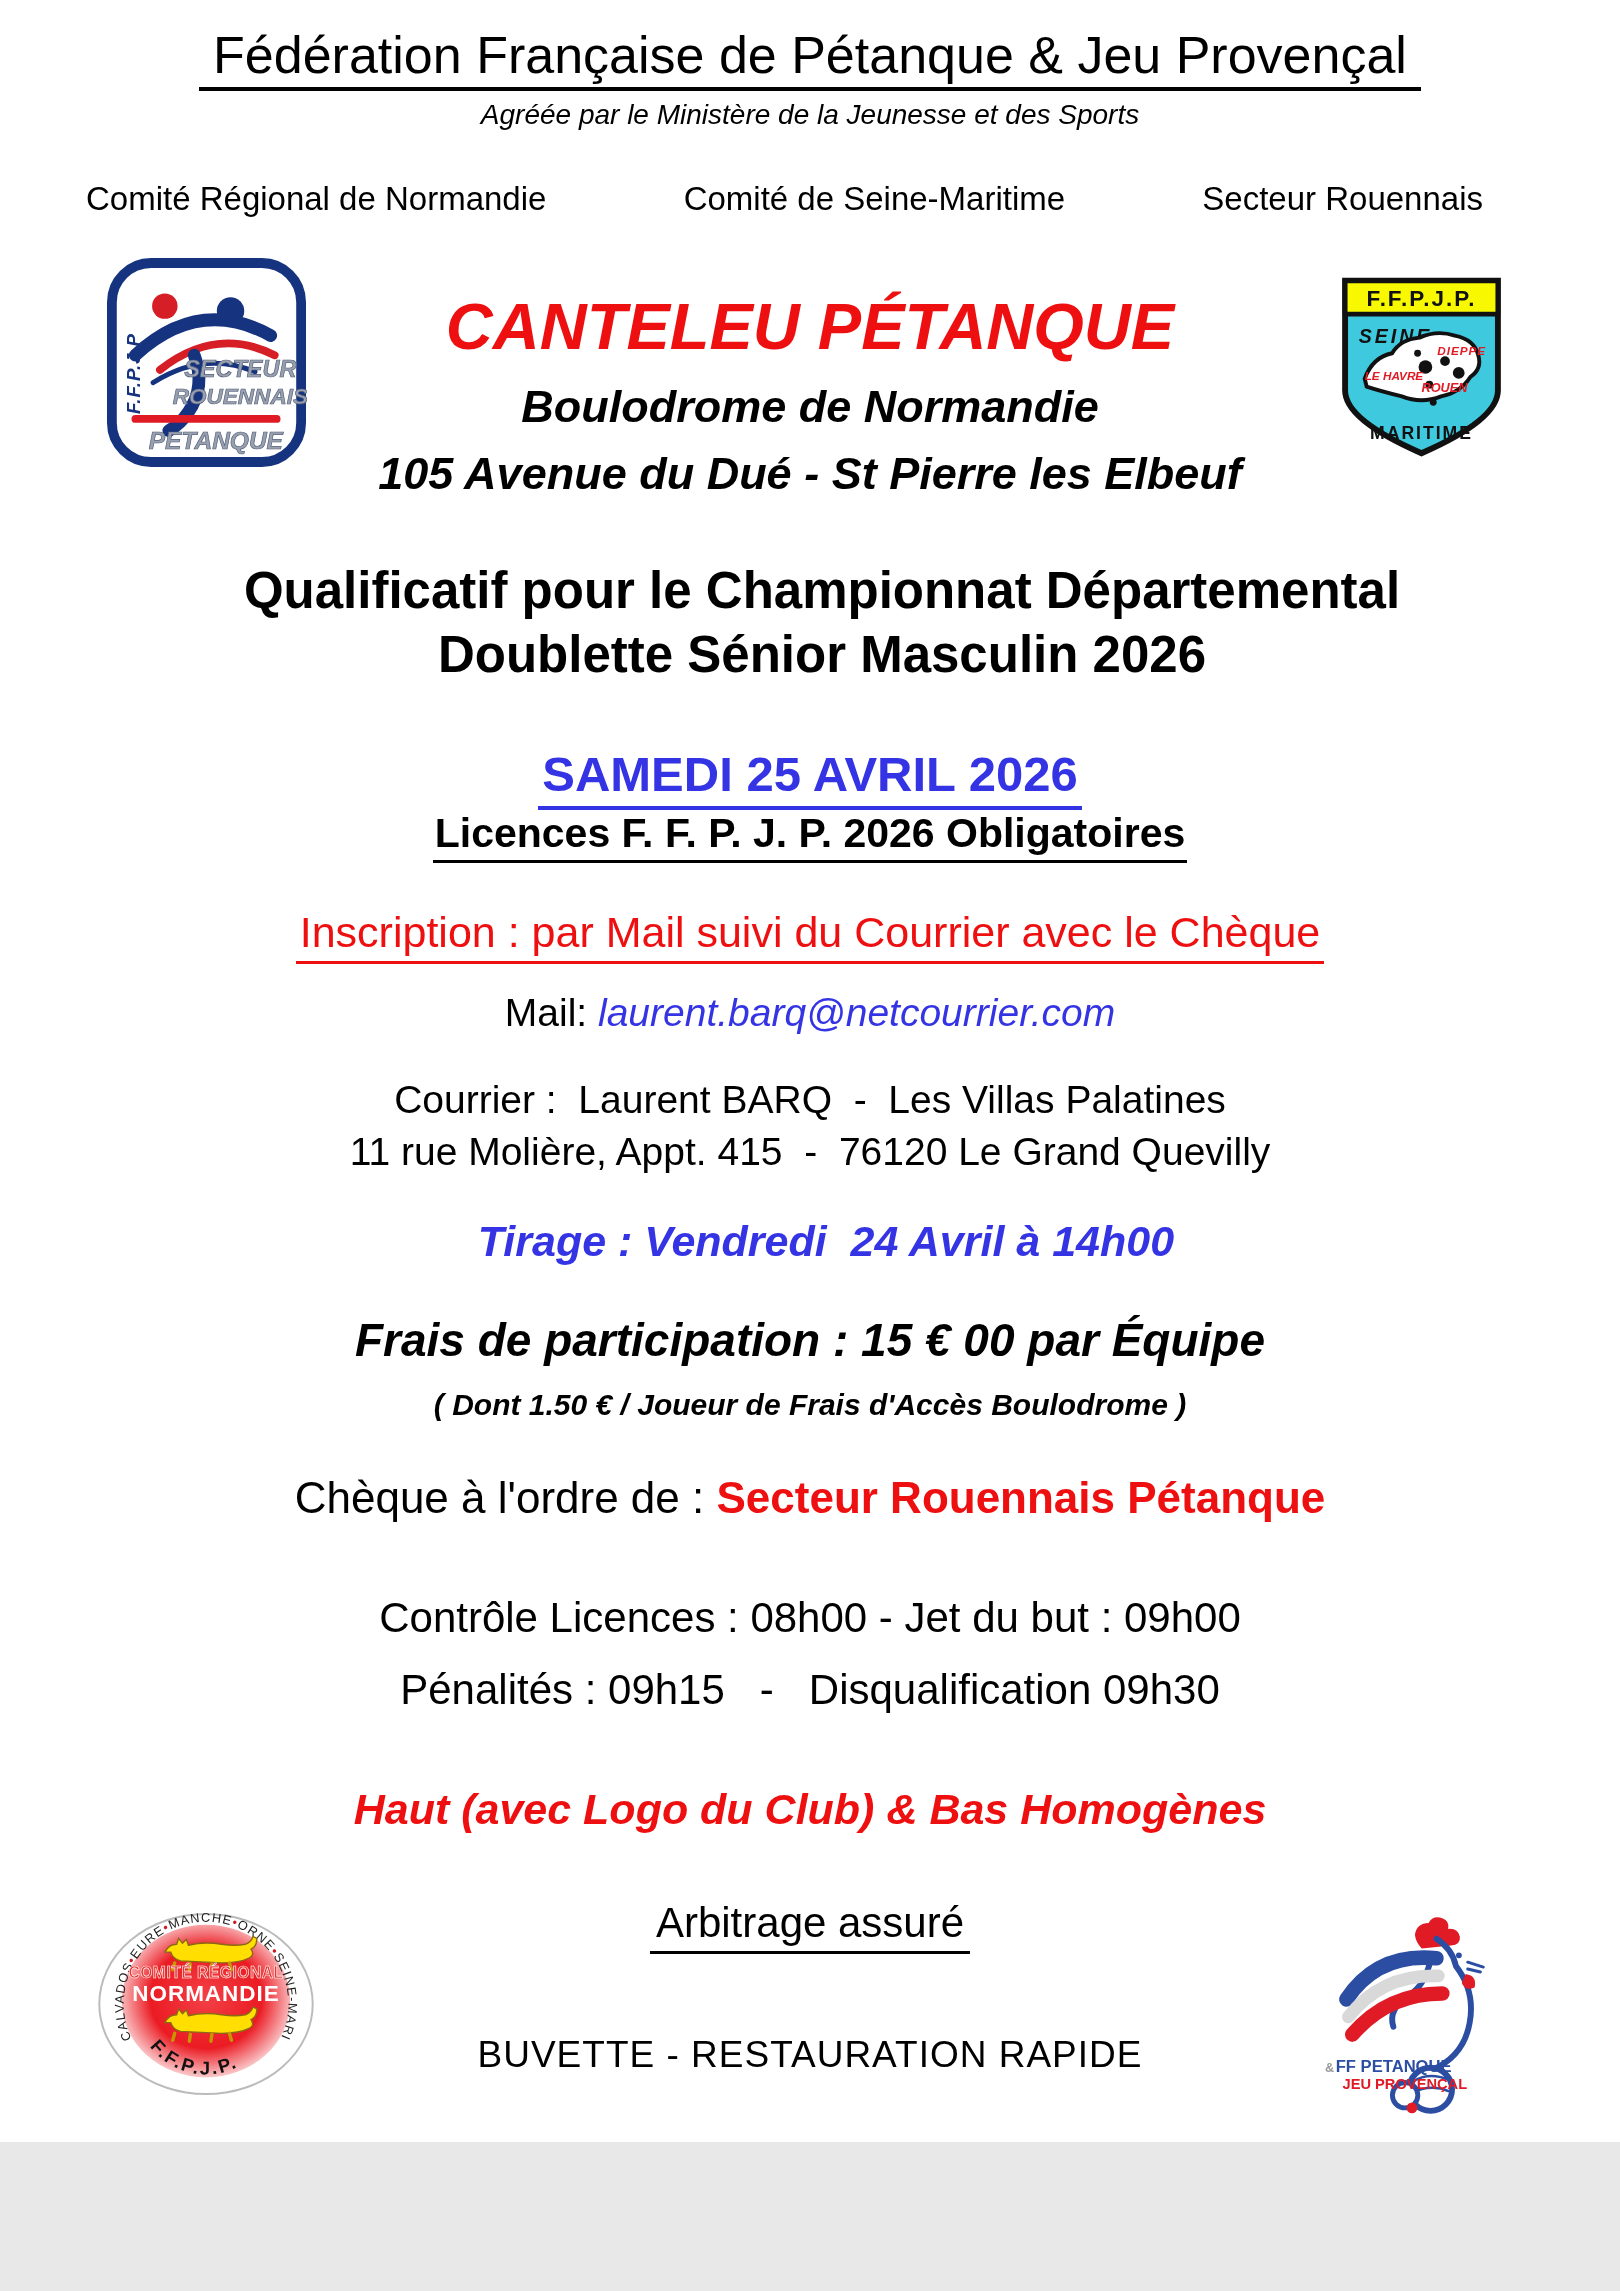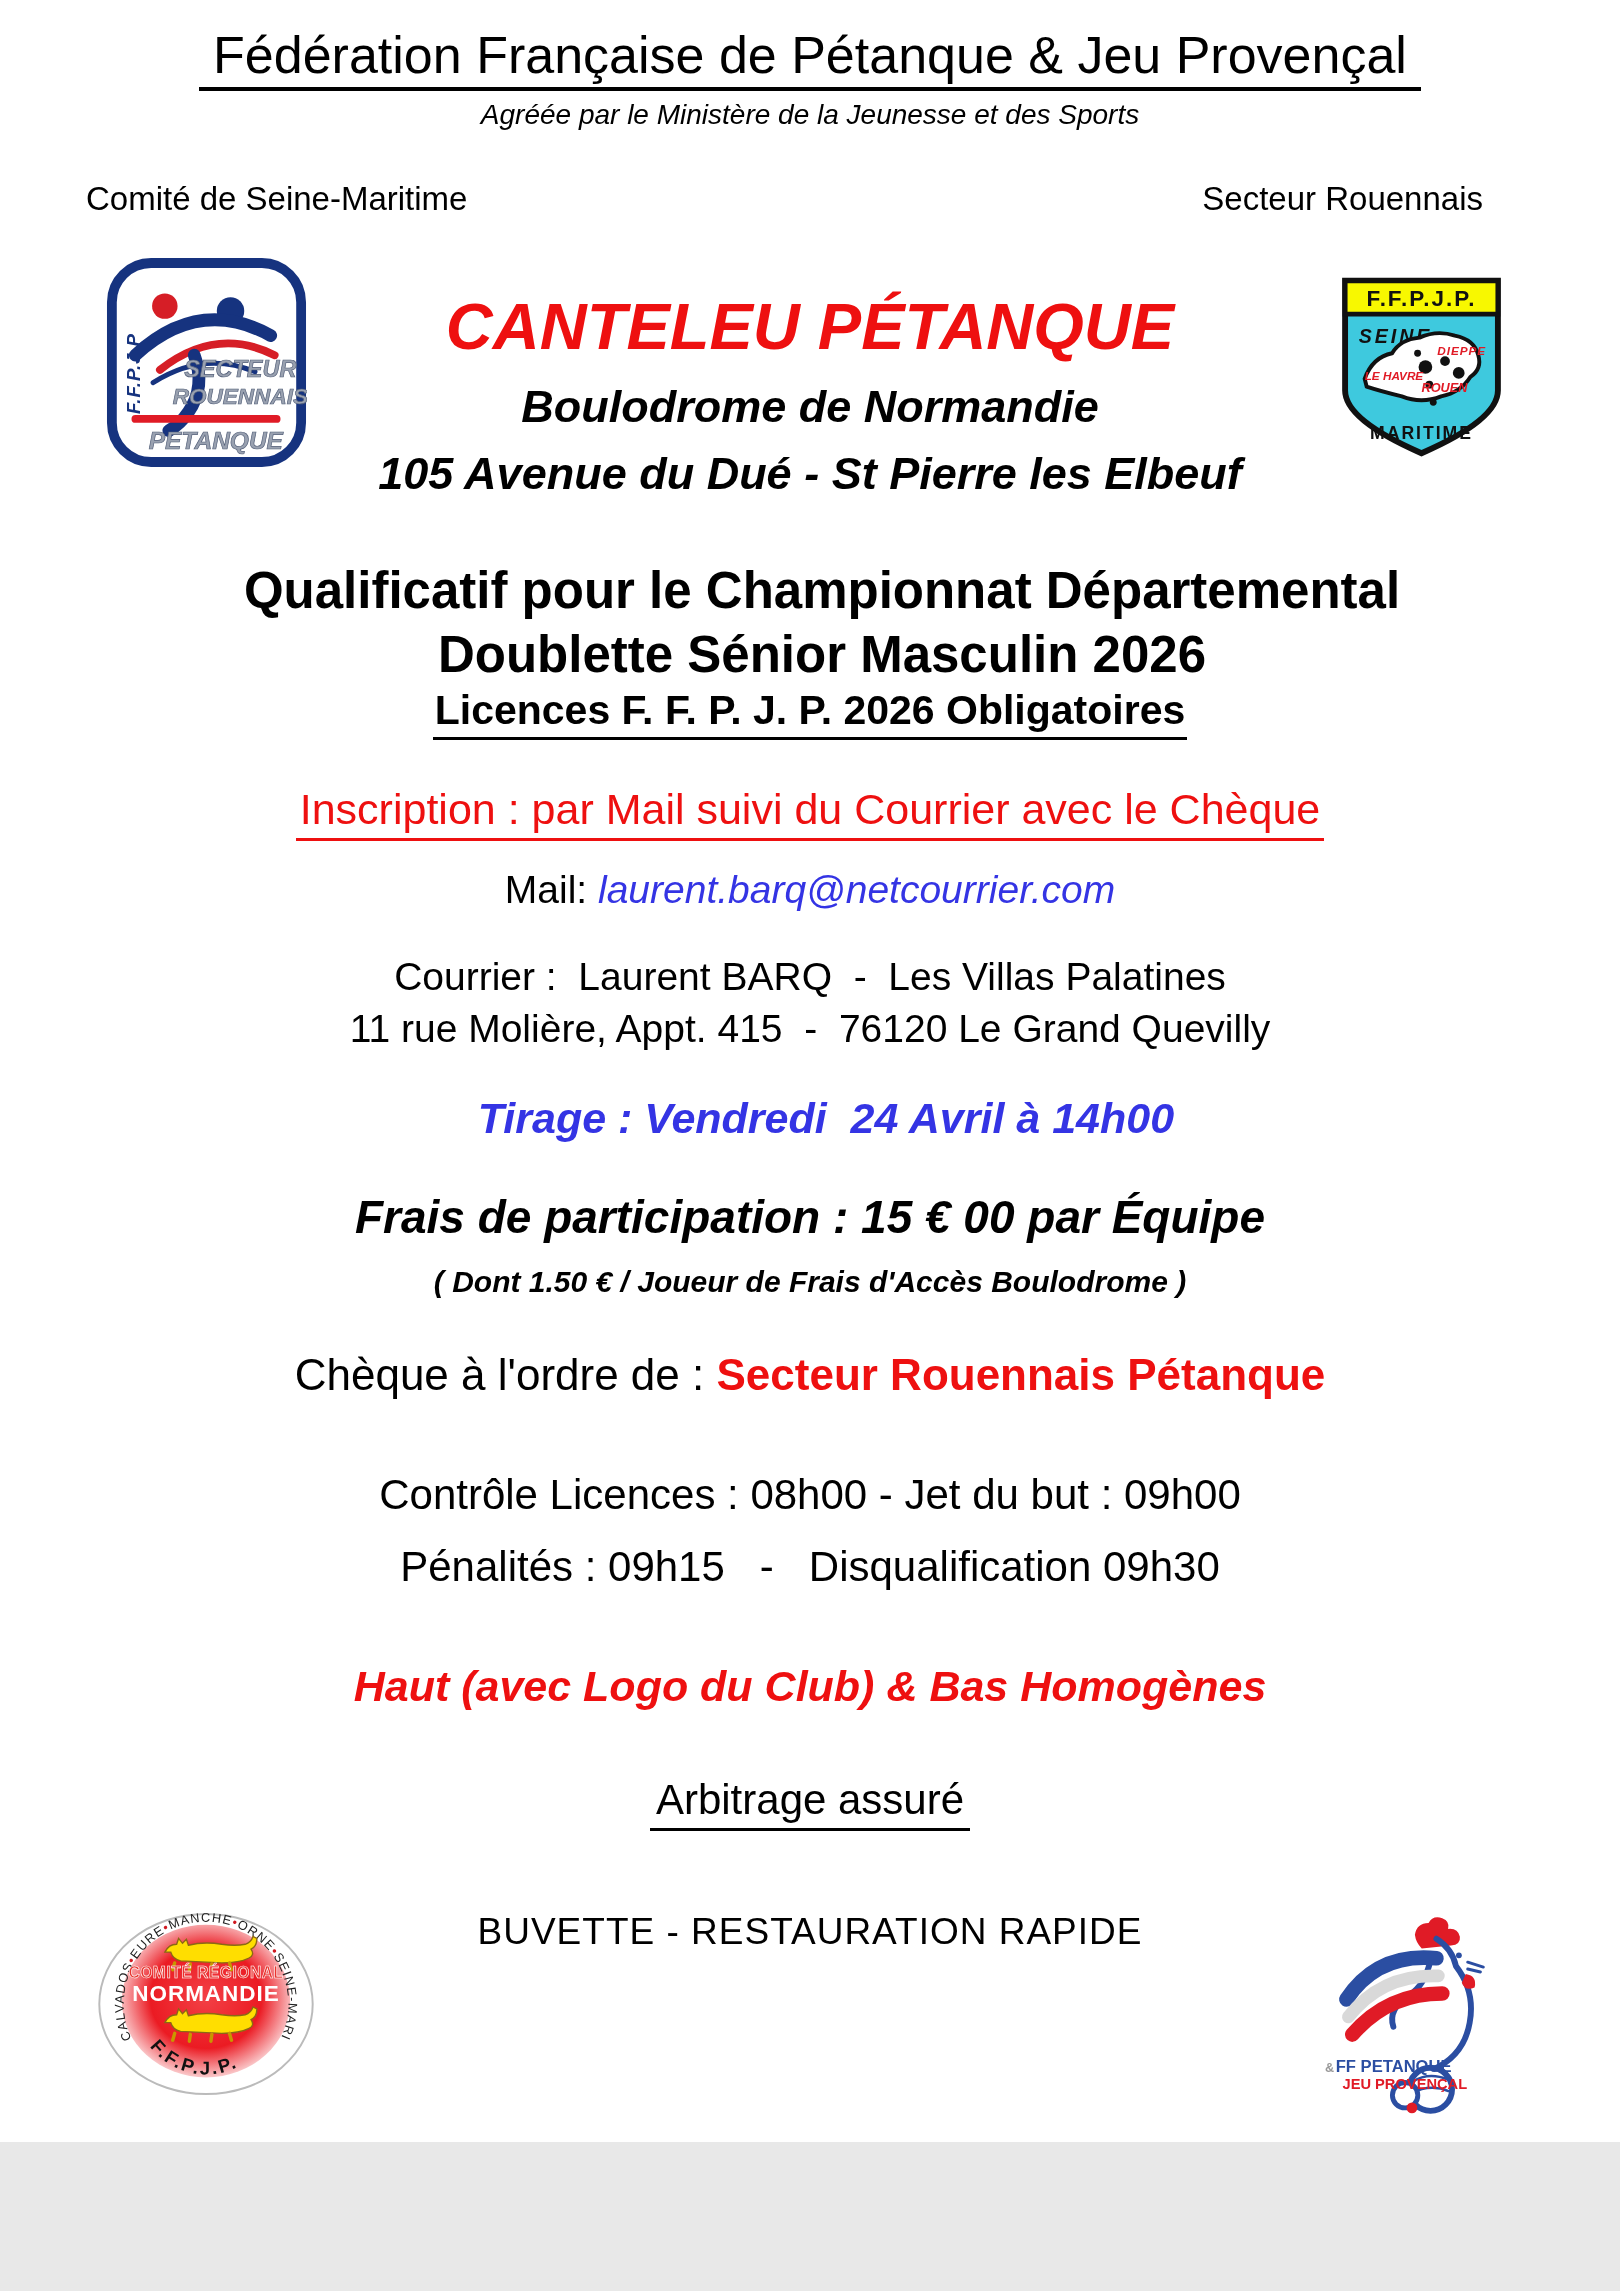--- a/index.html
+++ b/index.html
@@ -64,20 +64,21 @@
 <body>
 
 <div class="page" style="--red:#EE1010;--blue:#3434E4;">
 
   <div class="title">
     <span class="u">Fédération Française de Pétanque &amp; Jeu Provençal</span>
   </div>
   <div class="subtitle">Agréée par le Ministère de la Jeunesse et des Sports</div>
 
   <div class="committees">
+    <span>Comité Régional de Normandie</span>
     <span>Comité de Seine-Maritime</span>
     <span>Secteur Rouennais</span>
   </div>
 
   <svg id="logo-secteur" class="logo" viewBox="0 0 205 215">
     <rect x="6" y="6" width="193" height="203" rx="40" fill="#ffffff" stroke="#16337F" stroke-width="10"></rect>
     <text x="35" y="160" transform="rotate(-90 35 160)" font-size="19" font-weight="bold" font-style="italic" fill="#16337F" letter-spacing="1">F.F.P.J.P</text>
     <g>
       <circle cx="60" cy="50" r="13" fill="#D61E26"></circle>
       <circle cx="127" cy="55" r="14" fill="#16337F"></circle>
@@ -114,20 +115,23 @@
 
   <div class="club-name">CANTELEU PÉTANQUE</div>
   <div class="venue">Boulodrome de Normandie</div>
   <div class="address">105 Avenue du Dué - St Pierre les Elbeuf</div>
 
   <div class="event-title">
     <div>Qualificatif pour le Championnat Départemental</div>
     <div>Doublette Sénior Masculin 2026</div>
   </div>
 
+  <div class="date-line">
+    <span class="u">SAMEDI 25 AVRIL 2026</span>
+  </div>
 
   <div class="licences">
     <span class="u">Licences F. F. P. J. P. 2026 Obligatoires</span>
   </div>
 
   <div class="inscription">
     <span class="u">Inscription : par Mail suivi du Courrier avec le Chèque</span>
   </div>
 
   <div class="mail-line pre"><span>Mail: </span><span class="mail-link">laurent.barq@netcourrier.com</span></div>

